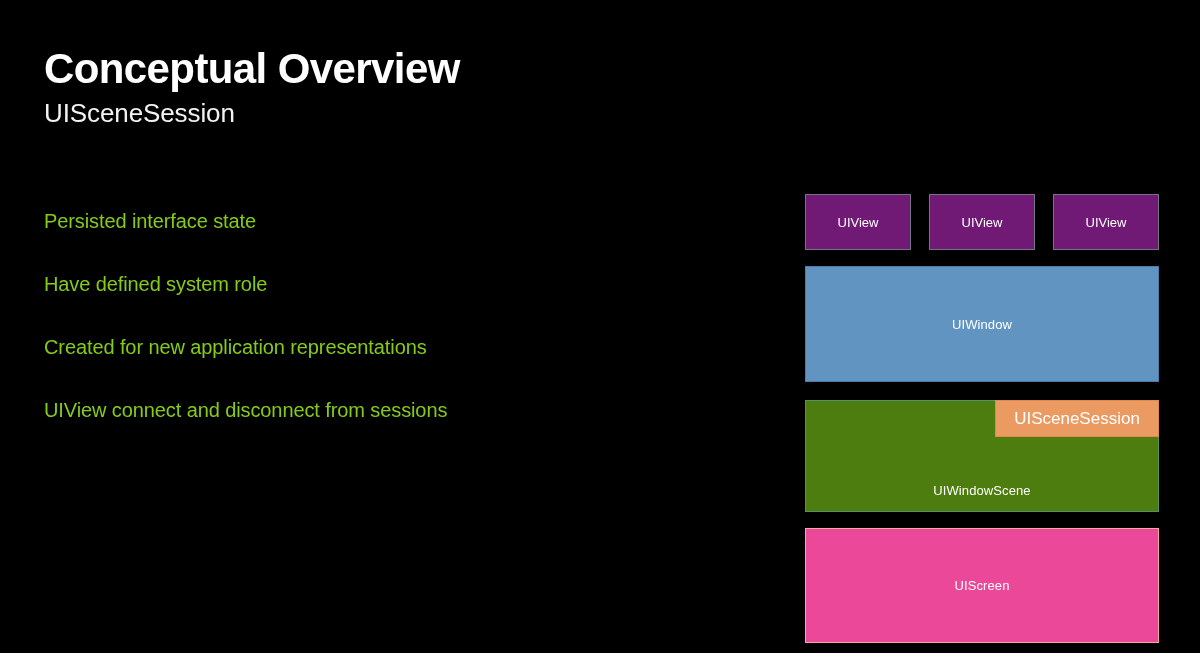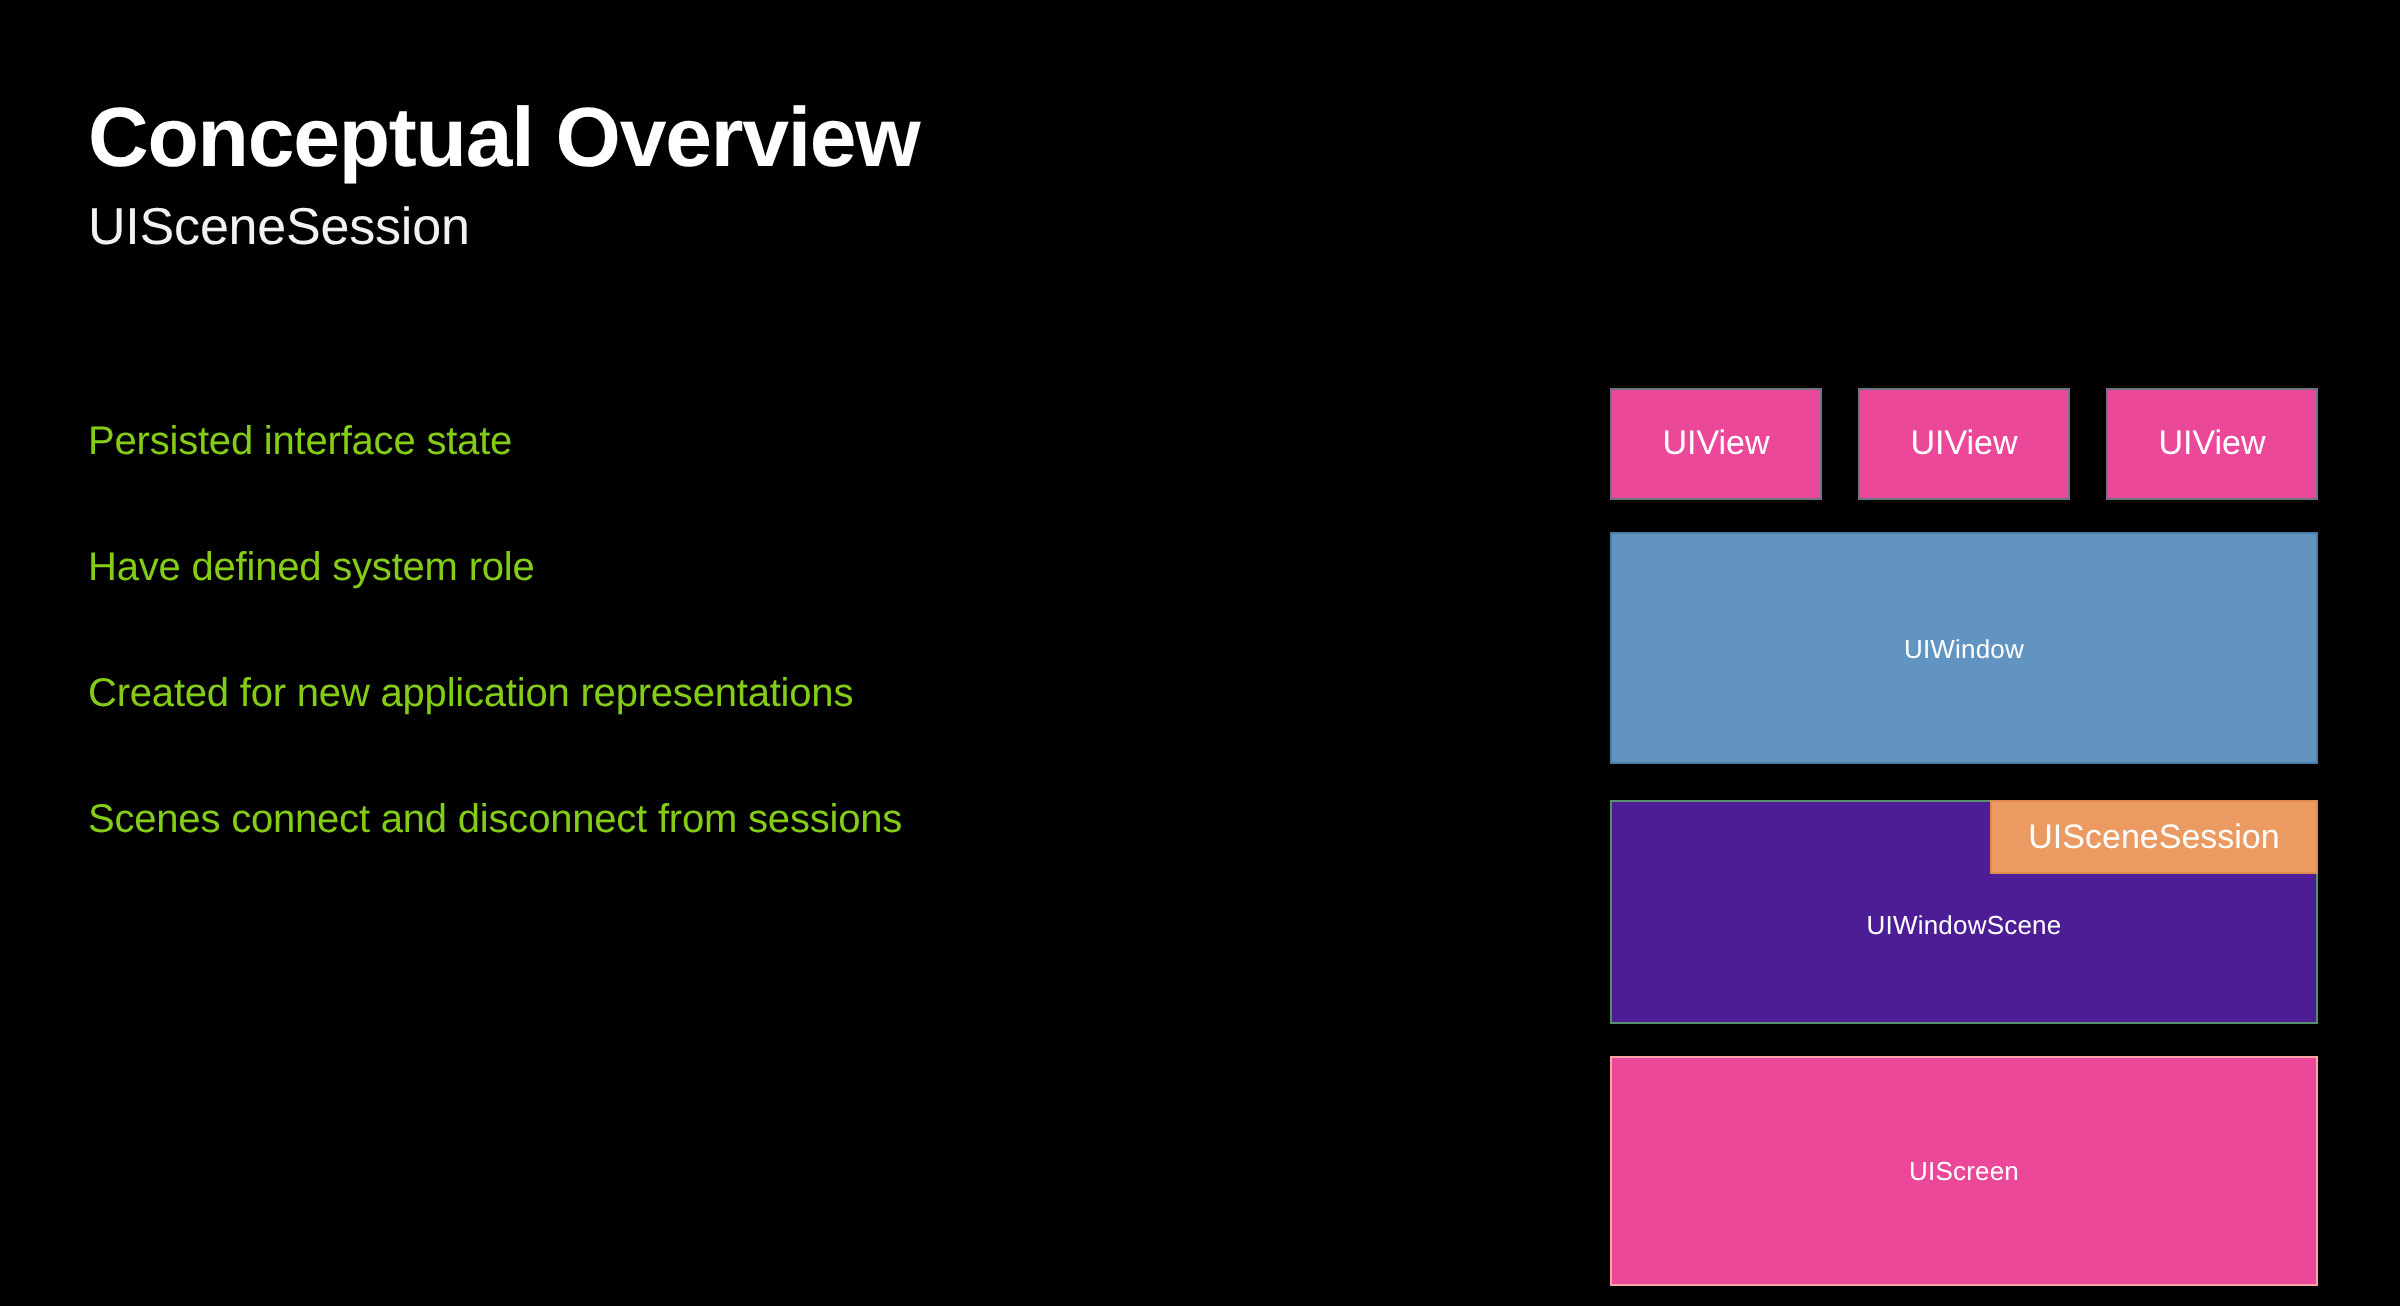--- a/index.html
+++ b/index.html
@@ -91,49 +91,49 @@
     top: 0;
     width: 354px;
     height: 56px;
     display: flex;
     justify-content: space-between;
   }
   .uiview-box {
     box-sizing: border-box;
     width: 106px;
     height: 56px;
-    background: #ec4899;
+    background: #701a75;
     border: 1px solid #6f7682;
     display: flex;
     align-items: center;
     justify-content: center;
     color: #ffffff;
-    font-size: 17px;
+    font-size: 13px;
   }
 
   
   #uiwindow-box {
     left: 0;
     top: 72px;
     width: 354px;
     height: 116px;
     background: #6194c0;
     border: 1px solid #4d7da6;
   }
 
   
   #uiwindowscene-box {
     left: 0;
     top: 206px;
     width: 354px;
     height: 112px;
-    background: #4c1d95;
+    background: #4d7c0f;
     border: 1px solid #54916a;
     align-items: flex-start;
-    padding-top: 54px;
+    padding-top: 82px;
   }
   #uiscenesession-badge {
     position: absolute;
     left: 190px;
     top: 206px;
     width: 164px;
     height: 37px;
     background: #eb9a62;
     border: 1px solid #e08a4e;
     box-sizing: border-box;
@@ -161,21 +161,21 @@
 
   <div id="header">
     <div id="slide-title">Conceptual Overview</div>
     <div id="slide-subtitle">UISceneSession</div>
   </div>
 
   <div id="bullet-list">
     <div class="bullet-item">Persisted interface state</div>
     <div class="bullet-item">Have defined system role</div>
     <div class="bullet-item">Created for new application representations</div>
-    <div class="bullet-item">Scenes connect and disconnect from sessions</div>
+    <div class="bullet-item">UIView connect and disconnect from sessions</div>
   </div>
 
   <div id="diagram">
 
     <div id="uiview-row">
       <div class="uiview-box">
         <span>UIView</span>
       </div>
       <div class="uiview-box">
         <span>UIView</span>

